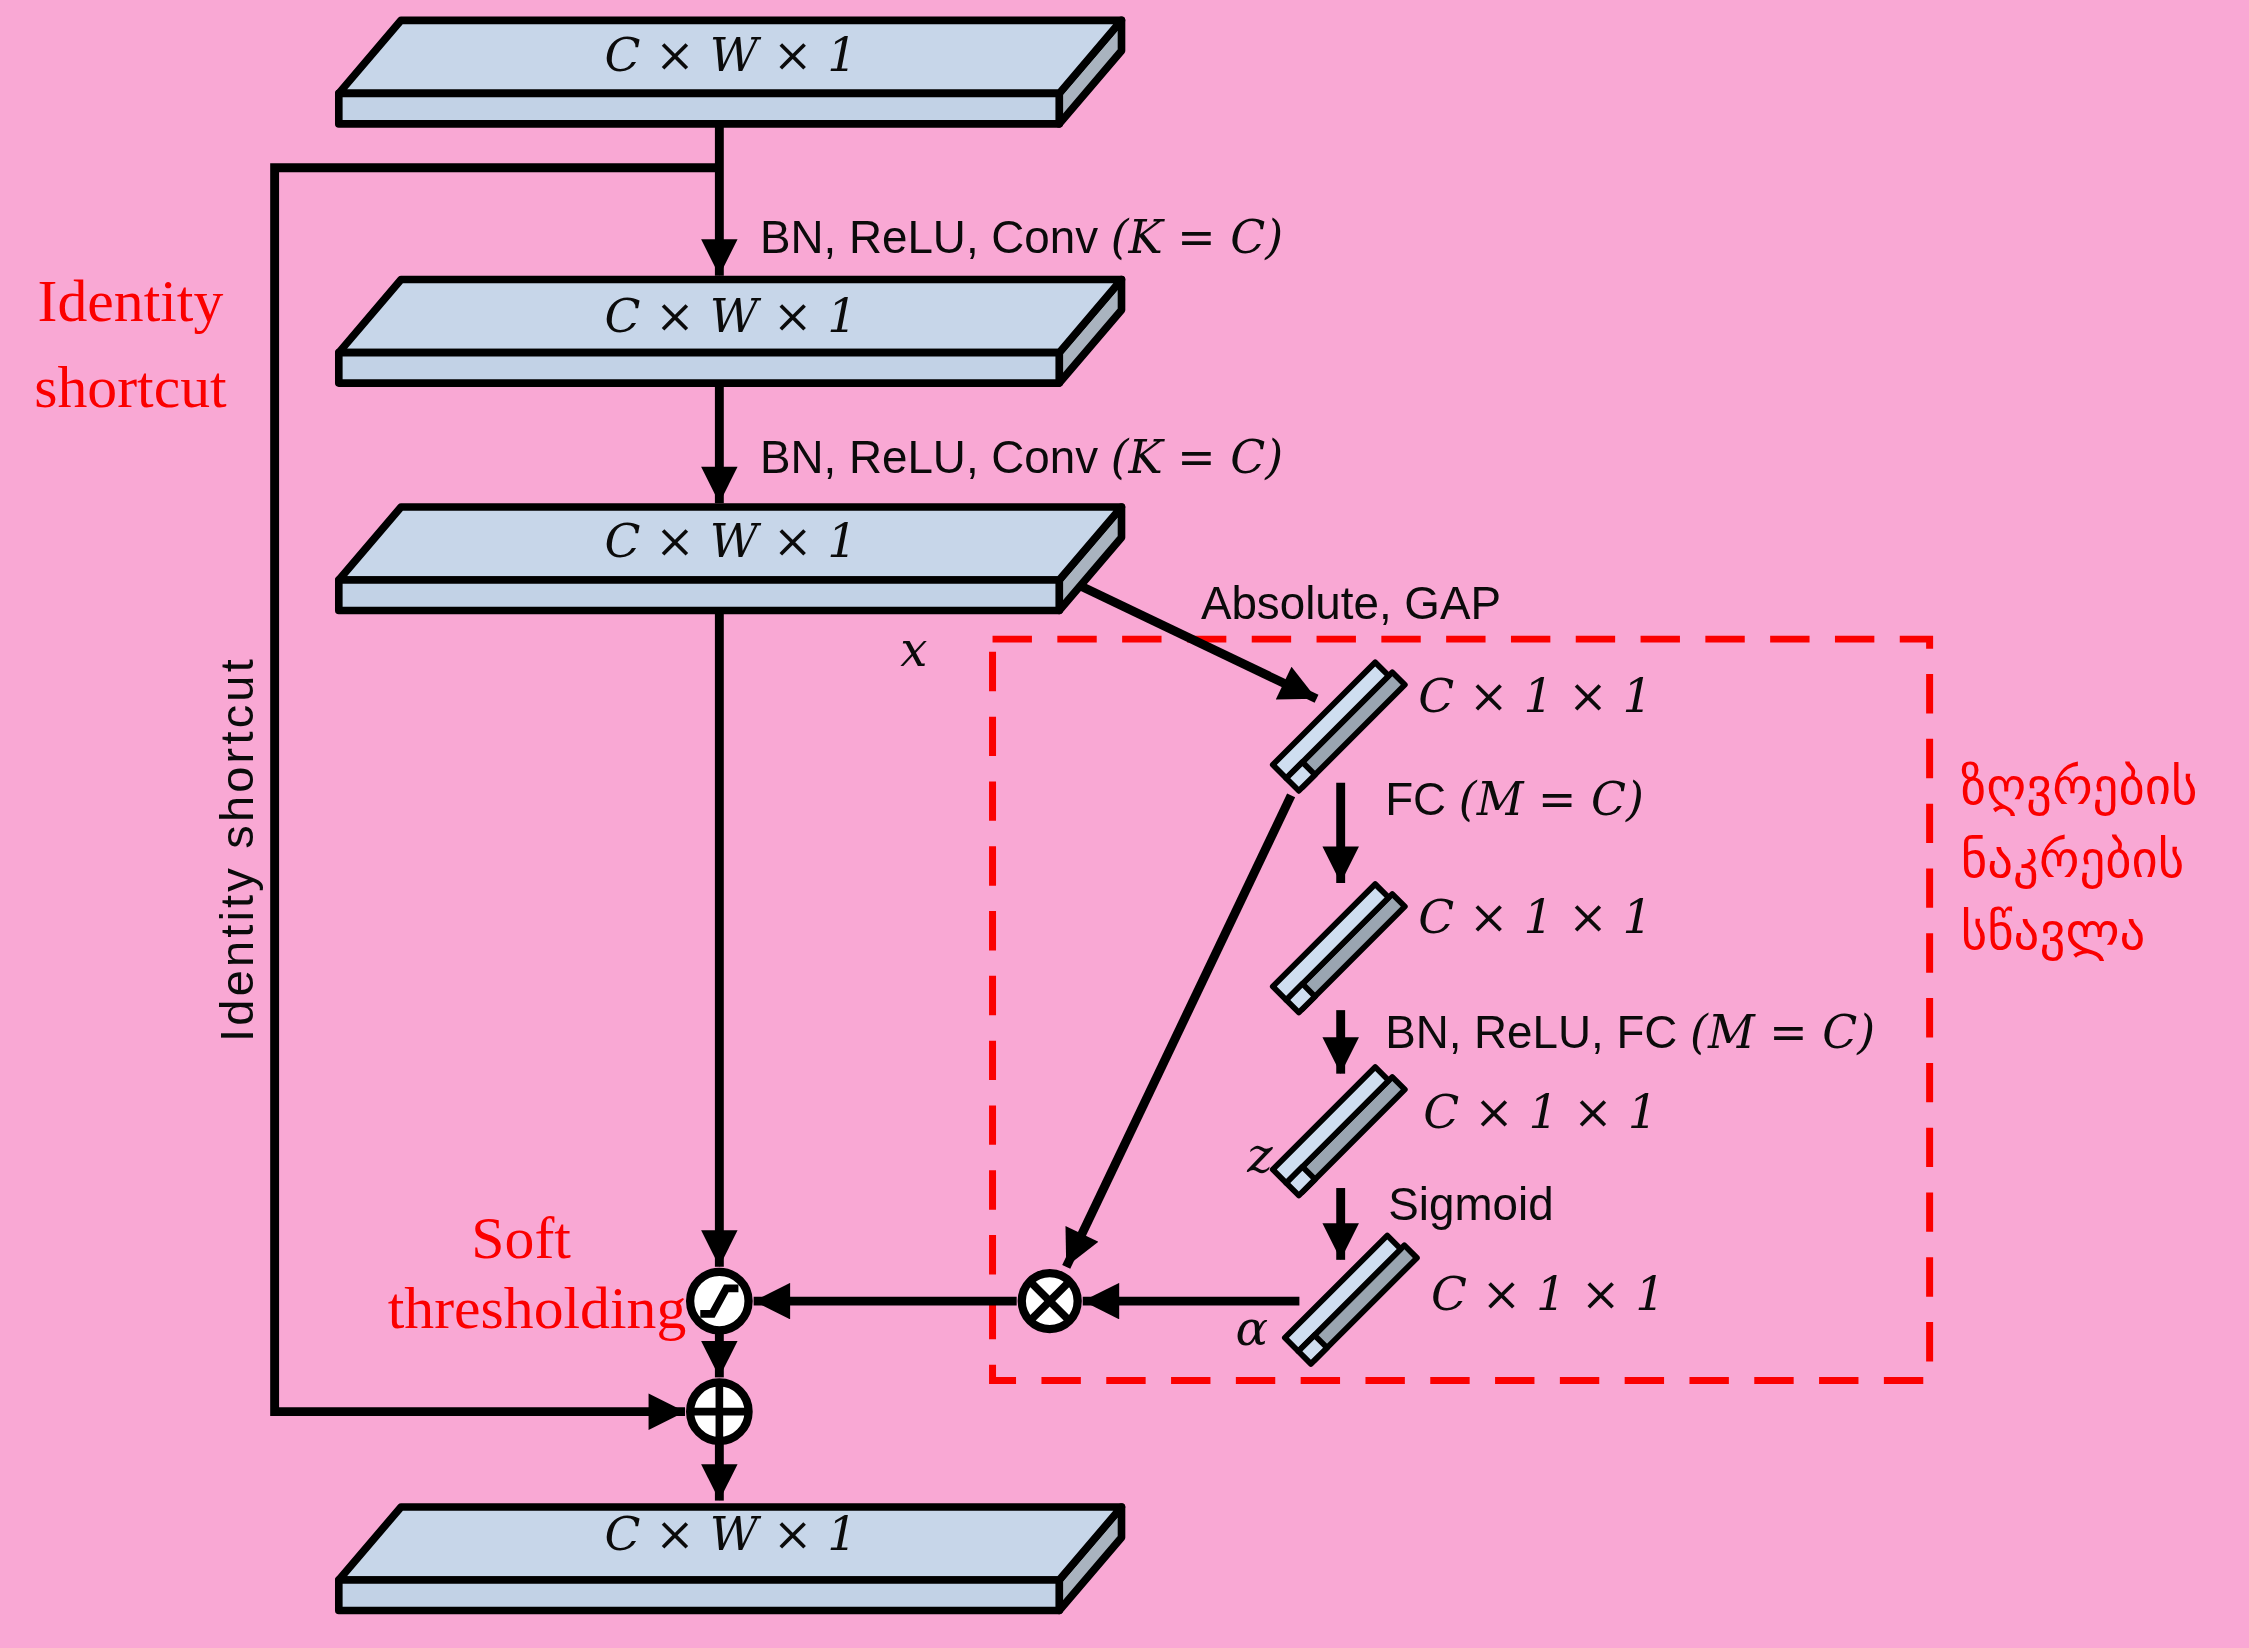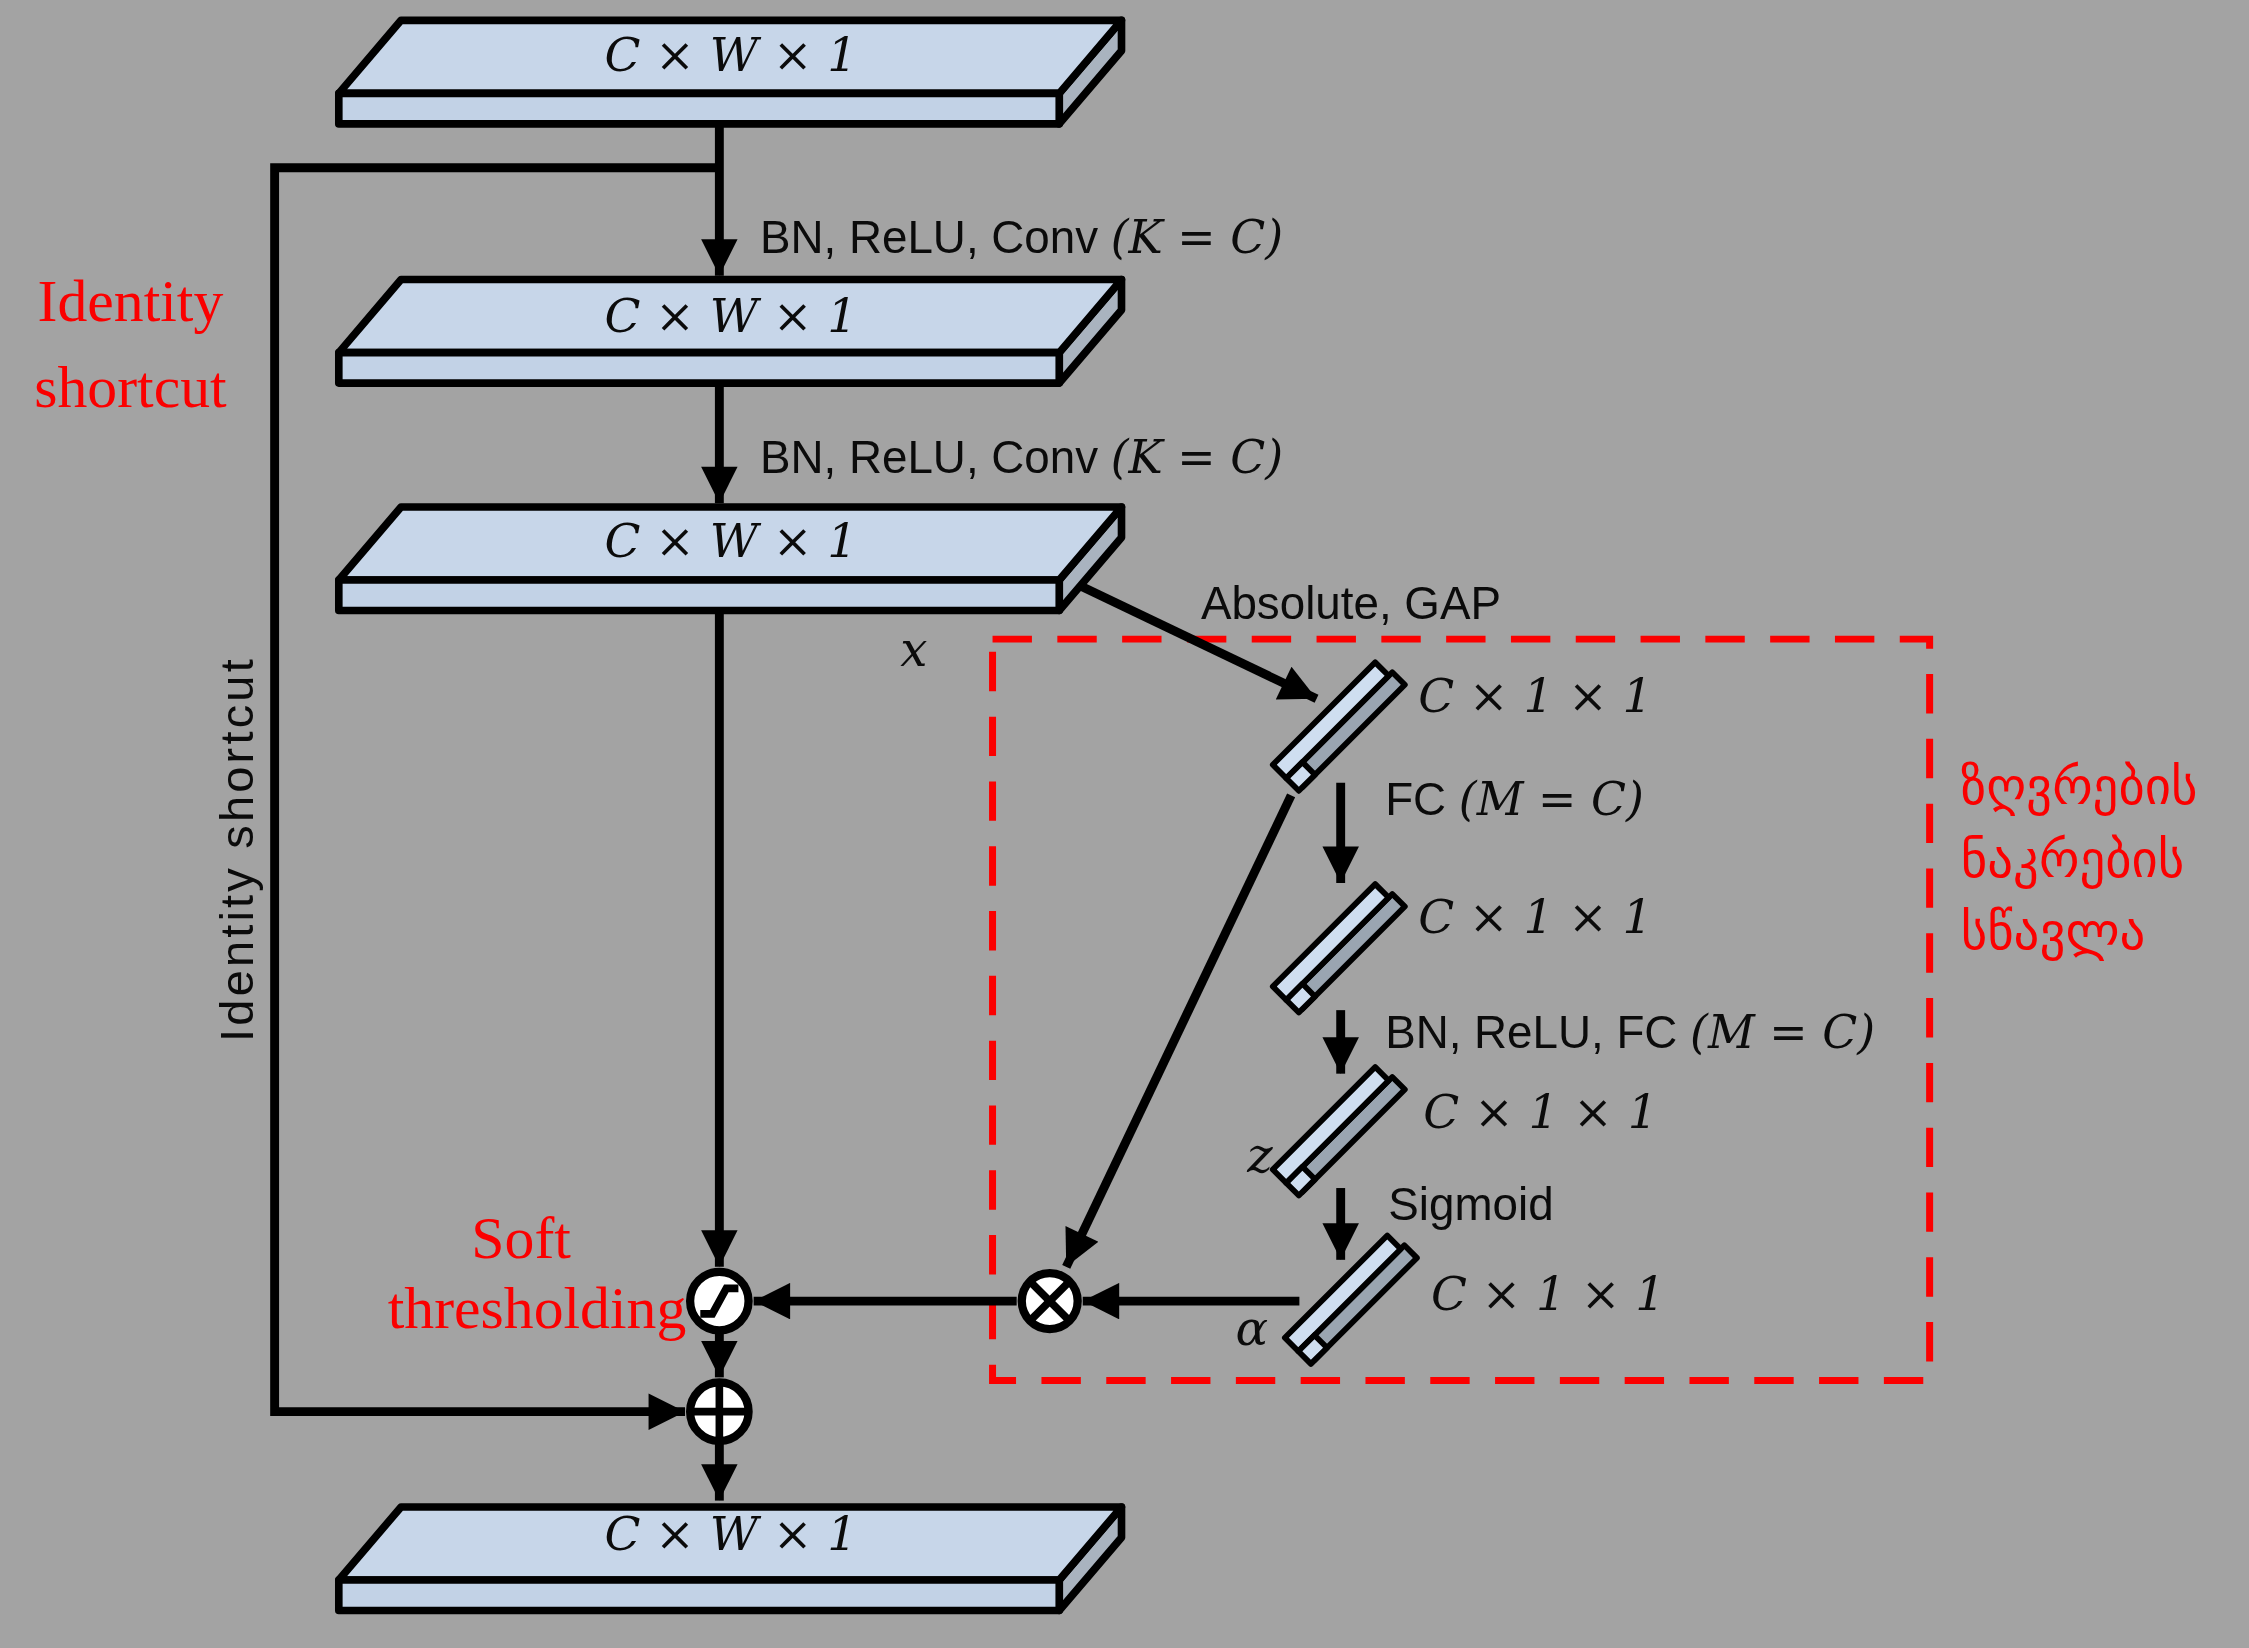--- a/index.html
+++ b/index.html
@@ -1,16 +1,16 @@
 <!DOCTYPE html>
 <html style="font-size:10.2px"><head>
 <meta charset="utf-8">
 <style>
   html,body{margin:0;padding:0;background:#ffffff;}
-  .stage{width:2250px;height:1648px;position:relative;background:#a3a3a3;overflow:hidden;}
+  .stage{width:2250px;height:1648px;position:relative;background:#f9a8d4;overflow:hidden;}
   svg{display:block;}
 
   
   .ln{stroke:#000000;stroke-width:14;fill:none;stroke-linecap:butt;stroke-linejoin:miter;}
   .slabface{stroke:#000000;stroke-width:12;stroke-linejoin:round;}
   .barface{stroke:#000000;stroke-width:9;stroke-linejoin:round;}
   .sym{stroke:#000000;stroke-width:13;fill:#ffffff;}
   .symln{stroke:#000000;stroke-width:12;fill:none;stroke-linecap:butt;}
   .dashbox{stroke:#fb0000;stroke-width:11;fill:none;stroke-dasharray:62 40;}
 

